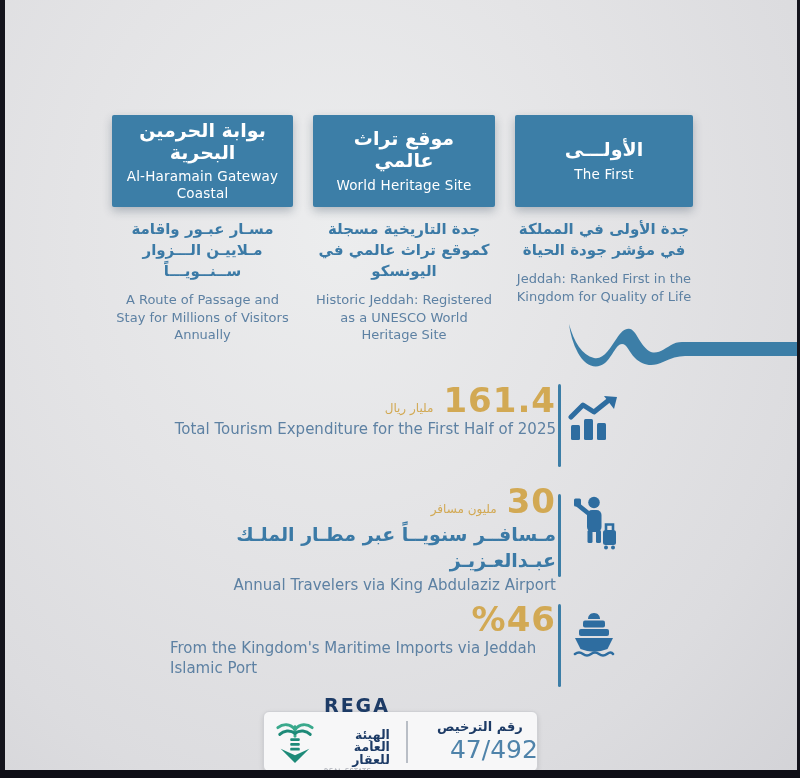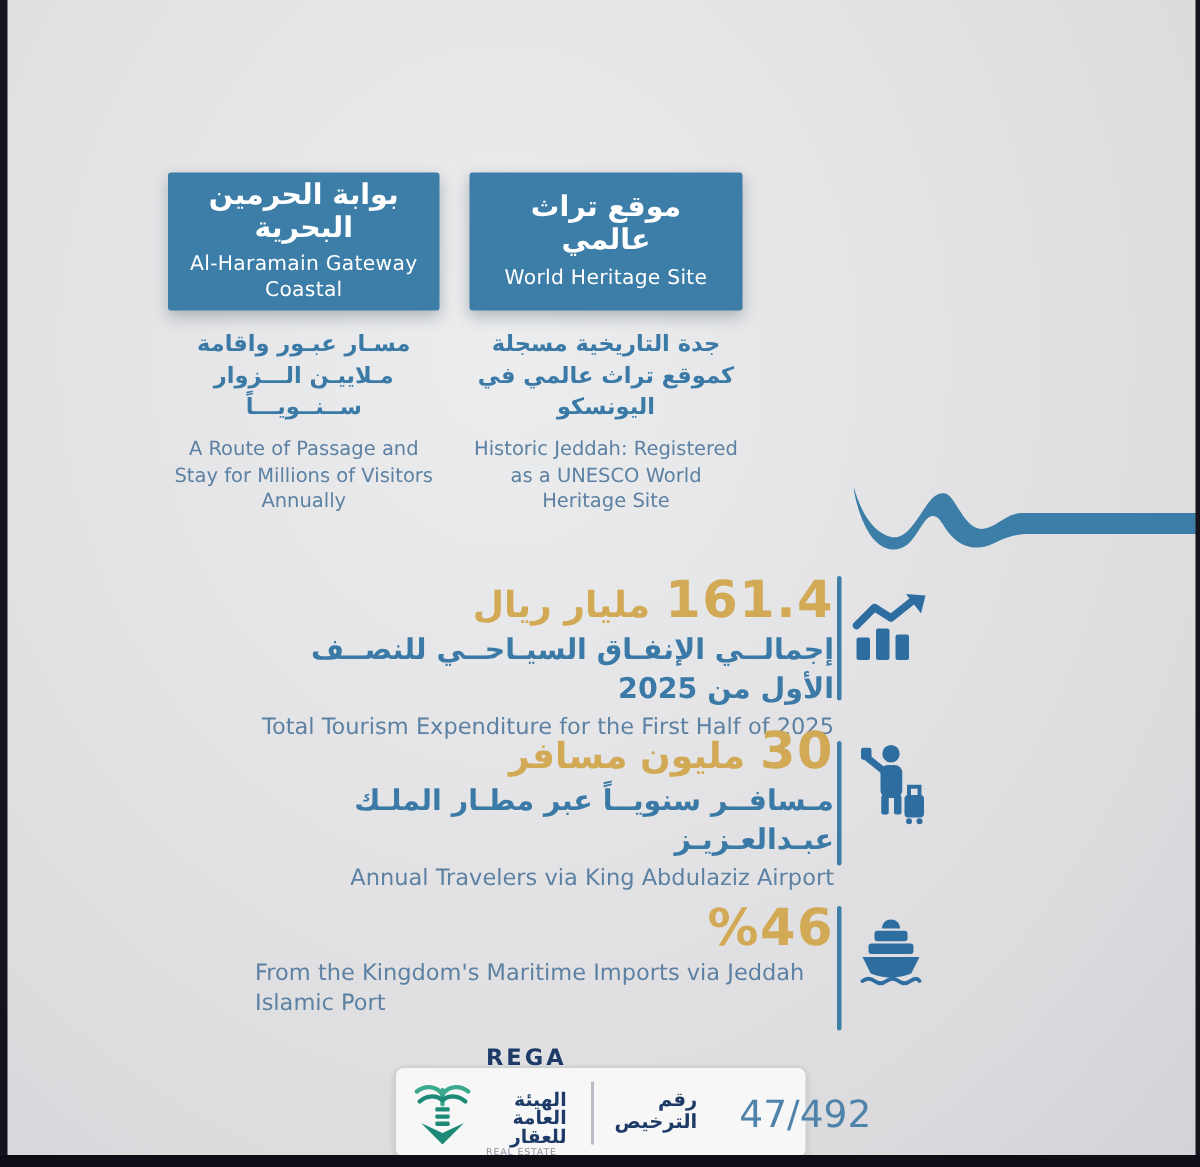--- a/index.html
+++ b/index.html
@@ -28,41 +28,41 @@
   .card-sub-ar{margin-top:12px;font-size:15px;font-weight:bold;line-height:1.4;direction:rtl;}
   .card-sub-en{margin-top:9px;font-size:13px;line-height:1.35;}
 
   
   .wave{position:absolute;left:563px;top:320px;width:237px;height:56px;}
 
   
   .stat-text{position:absolute;width:386px;left:170px;text-align:right;}
   .value-line{display:flex;justify-content:flex-end;align-items:baseline;gap:10px;line-height:1;}
   .stat-value{font-size:34px;font-weight:bold;letter-spacing:1px;}
-  .stat-unit{font-size:24px;font-weight:bold;}
+  .stat-unit{font-size:12px;font-weight:normal;}
   .stat-ar{font-size:19px;font-weight:bold;direction:rtl;margin-top:4px;line-height:1.35;}
   .stat-en{font-size:15px;margin-top:3px;line-height:1.3;}
   .stat-en.left{text-align:left;}
   .stat-sep{position:absolute;left:558px;width:3px;height:83px;border-radius:2px;}
   .stat-icon{position:absolute;}
 
   
   .footer-card{
     position:absolute;left:263px;top:711px;width:275px;height:61px;
     background:#f7f7f8;border:1px solid #cfd0d4;border-radius:6px;
     box-sizing:border-box;display:flex;align-items:center;padding:6px 10px;gap:8px;
     box-shadow:0 2px 5px rgba(0,0,0,.12);
   }
   .rega-emblem{width:42px;height:44px;flex:0 0 auto;}
   .rega-text{display:flex;flex-direction:column;align-items:center;line-height:1;}
-  .rega-word{font-size:15px;font-weight:bold;letter-spacing:2px;}
+  .rega-word{font-size:19px;font-weight:bold;letter-spacing:2px;}
   .rega-ar{font-size:12.5px;font-weight:bold;direction:rtl;margin-top:14px;}
   .rega-en{font-size:6.3px;letter-spacing:.55px;color:#8b909a;margin-top:2px;}
   .card-sep{width:2px;height:42px;background:#b9bec6;margin:0 6px 0 8px;flex:0 0 auto;}
-  .license{display:flex;flex-direction:row;align-items:center;line-height:1.1;}
+  .license{display:flex;flex-direction:column;align-items:center;line-height:1.1;}
   .license-label{font-size:13px;font-weight:bold;direction:rtl;}
   .license-number{font-size:25px;margin-top:2px;margin-left:28px;}
 </style>
 </head>
 <body>
 
 <div class="canvas">
 
   <div class="card-col" style="left:313px;width:182px;">
     <div class="card-box" style="background:#3c7ea7;">
@@ -75,20 +75,28 @@
 
   <div class="card-col" style="left:112px;width:181px;">
     <div class="card-box" style="background:#3c7ea7;">
       <div class="card-title-ar">بوابة الحرمين البحرية</div>
       <div class="card-title-en">Al-Haramain Gateway Coastal</div>
     </div>
     <div class="card-sub-ar" style="color:#3b7aa6;">مسـار عبـور واقامة مـلاييـن الـــزوار ســنــويـــاً</div>
     <div class="card-sub-en" style="color:#5d81a3;">A Route of Passage and Stay for Millions of Visitors Annually</div>
   </div>
 
+  <div class="card-col" style="left:515px;width:178px;">
+    <div class="card-box" style="background:#3c7ea7;">
+      <div class="card-title-ar">الأولـــى</div>
+      <div class="card-title-en">The First</div>
+    </div>
+    <div class="card-sub-ar" style="color:#3b7aa6;">جدة الأولى في المملكة في مؤشر جودة الحياة</div>
+    <div class="card-sub-en" style="color:#5d81a3;">Jeddah: Ranked First in the Kingdom for Quality of Life</div>
+  </div>
 
   <svg class="wave" viewBox="0 0 237 56">
     <path fill="#3c7ea7" d="M6,4
       C11,22 19,35 31,38
       C41,40 47,28 54,18
       C58,12 62,8 67,9
       C73,10 77,25 86,31
       C94,36 102,28 110,24
       C114,22 118,22 122,22
       L237,22 L237,36 L122,36
@@ -98,21 +106,20 @@
       C53,24 50,36 42,43
       C33,50 22,46 15,33
       C10,24 7,13 6,4 Z"></path>
   </svg>
 
   <div class="stat-text" style="top:383px;">
     <div class="value-line">
       <span class="stat-unit" style="color:#d2a954;">مليار ريال</span>
       <span class="stat-value" style="color:#d2a954;">161.4</span>
     </div>
-    <div class="stat-ar" style="color:#3b7aa6;">إجمالــي الإنفـاق السيـاحــي للنصــف الأول من 2025</div>
     <div class="stat-en" style="color:#5d81a3;">Total Tourism Expenditure for the First Half of 2025</div>
   </div>
   <div class="stat-sep" style="top:384px;background:#3c7ea7;"></div>
   <div class="stat-icon" style="left:568px;top:396px;">
     <svg width="50" height="46" viewBox="0 0 50 46">
       <g fill="#2e6da0">
         <rect x="3" y="29" width="9" height="15" rx="1.5"></rect>
         <rect x="16" y="23" width="9" height="21" rx="1.5"></rect>
         <rect x="29" y="27" width="9" height="17" rx="1.5"></rect>
       </g>

